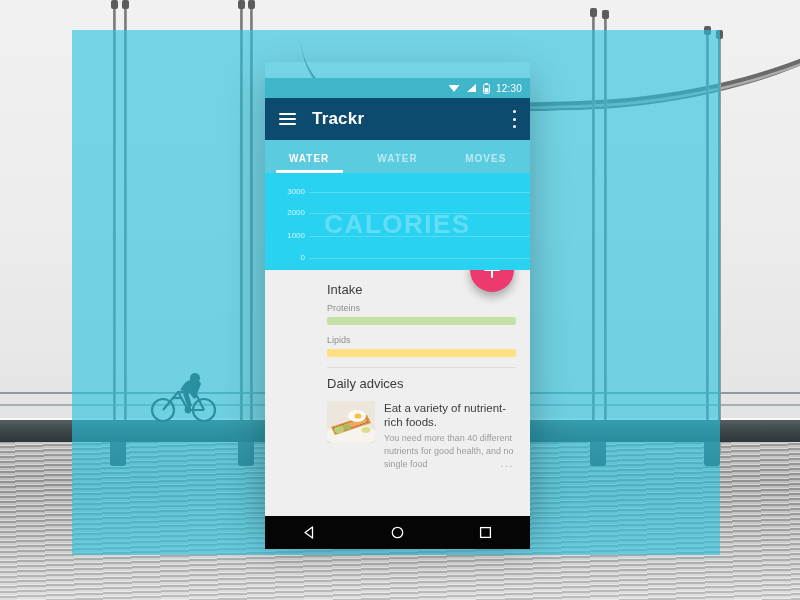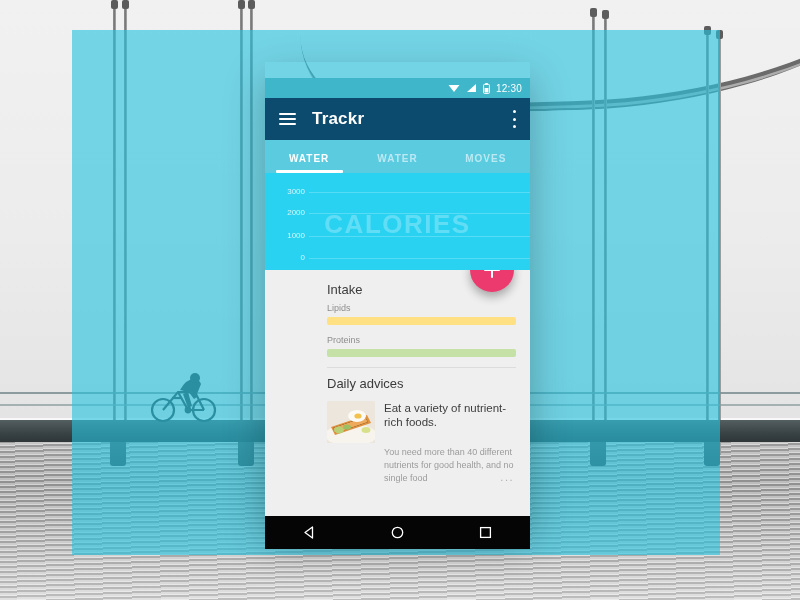--- a/index.html
+++ b/index.html
@@ -89,21 +89,21 @@
   .nutRow{padding:0 14px;}
   .nutLabel{font-size:9px;color:#8e8e8e;margin-bottom:4px;}
   .nutBar{height:8px;border-radius:2px;margin-bottom:10px;}
 
   .divider{height:1px;background:#dcdcdc;margin:4px 14px 0;}
 
   .advice{display:flex;gap:9px;padding:4px 14px 0;position:relative;}
   .thumb{width:48px;height:42px;flex:0 0 48px;border-radius:2px;overflow:hidden;position:relative;
       background:linear-gradient(180deg,#efe9df,#e3dccf);}
   .adviceTitle{font-size:11.5px;color:#3e3e3e;line-height:1.25;}
-  .adviceBody{font-size:9px;color:#9c9c9c;line-height:1.45;margin-top:16px;}
+  .adviceBody{font-size:9px;color:#9c9c9c;line-height:1.45;margin-top:2px;}
   .ellipsis{position:absolute;right:16px;bottom:2px;color:#b0b0b0;font-size:11px;letter-spacing:1.5px;}
 
   .navbar{height:33px;background:#050505;display:flex;align-items:center;justify-content:space-around;}
   .navbar .btn{cursor:pointer;display:flex;align-items:center;justify-content:center;width:40px;height:33px;}
 </style>
 </head>
 <body>
 
 <div class="stage">
 
@@ -220,26 +220,26 @@
 
     <div class="sheet">
 
       <div class="fab">
         <span class="plus"></span>
       </div>
 
       <div class="sectionTitle">Intake</div>
 
       <div class="nutRow">
+        <div class="nutLabel">Proteins</div>
+        <div class="nutBar" style="background:#c5e1a5;"></div>
+      </div>
+      <div class="nutRow">
         <div class="nutLabel">Lipids</div>
         <div class="nutBar" style="background:#ffe082;"></div>
-      </div>
-      <div class="nutRow">
-        <div class="nutLabel">Proteins</div>
-        <div class="nutBar" style="background:#c5e1a5;"></div>
       </div>
 
       <div class="divider"></div>
 
       <div class="sectionTitle" style="padding-top:8px;">Daily advices</div>
 
       <div class="advice">
         <div class="thumb">
           <svg width="48" height="42" viewBox="0 0 48 42">
             <rect width="48" height="42" fill="#ece6dc"></rect>

